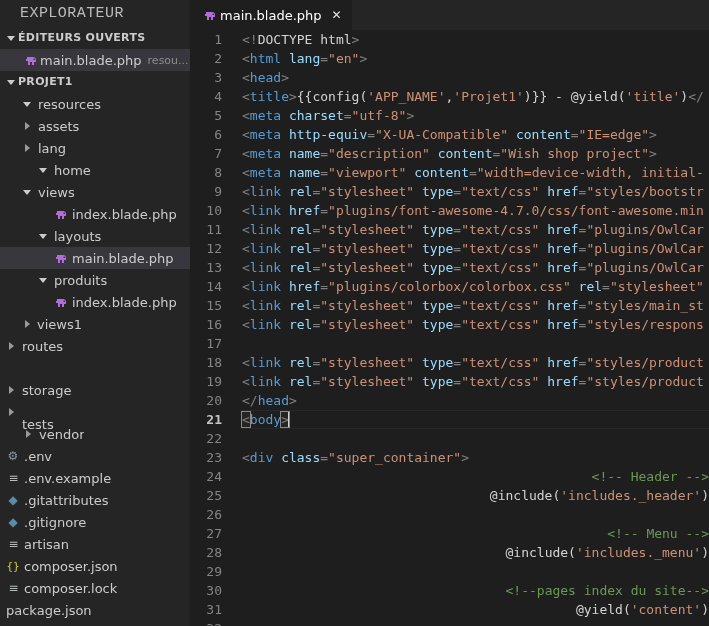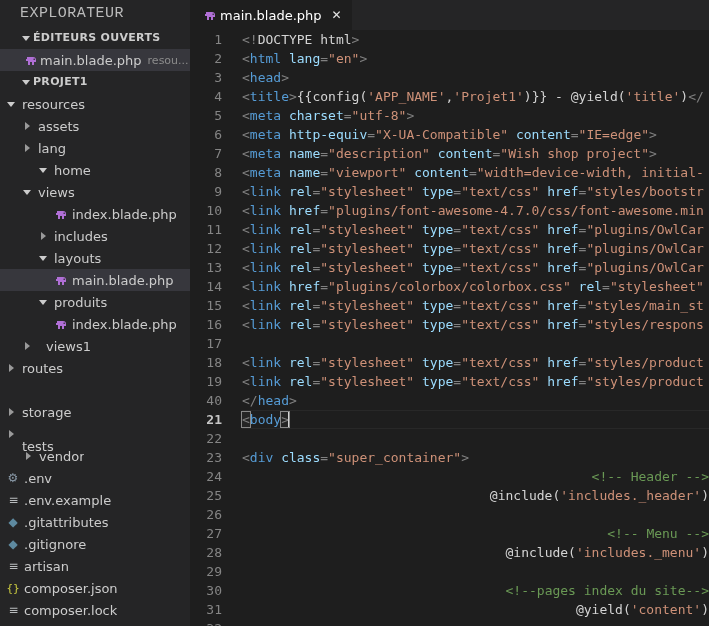--- a/index.html
+++ b/index.html
@@ -30,21 +30,20 @@
     font-family: Liberation Mono, monospace;
   }
   .section-header {
     height: 22px; line-height: 22px;
     font-size: 11px; font-weight: bold;
     letter-spacing: .3px;
     color: #cccccc;
     display: flex; align-items: center;
     padding-left: 4px;
     background: #252526;
-    margin-left: 15px;
   }
   .twisty {
     width: 14px; flex: 0 0 14px;
     display: flex; align-items: center; justify-content: center;
     font-size: 8px; color: #cccccc; line-height: 1;
   }
   .tri-down, .tri-right {
     width: 0; height: 0;
     display: block;
   }
@@ -195,21 +194,21 @@
           </span>
           <span class="label">main.blade.php</span>
           <span class="desc">resou...</span>
         </div>
         <div class="section-header">
           <span class="twisty">
             <span class="tri-down"></span>
           </span>
           <span>PROJET1</span>
         </div>
-        <div class="row" style="padding-left: 4px; text-align: center;">
+        <div class="row" style="padding-left: 20px; text-align: center;">
           <span class="twisty">
             <span class="tri-down"></span>
           </span>
           <span class="label" style="margin-left: 4px;">resources</span>
         </div>
         <div class="row" style="padding-left: 20px;">
           <span class="twisty">
             <span class="tri-right"></span>
           </span>
           <span class="label" style="margin-left: 4px;">assets</span>
@@ -237,61 +236,55 @@
             <svg width="13" height="11" viewBox="0 0 13 11">
               <path fill="#b06fd6" d="M2 2h6a3 3 0 0 1 3 3v2H9v3H7V7H5v3H3V6H2z"></path>
               <circle cx="9.2" cy="4.3" r="0.8" fill="#2b2b2e"></circle>
               <path fill="#b06fd6" d="M1 4h1.5v2H1z"></path>
             </svg>
           </span>
           <span class="label" style="margin-left: 2px;">index.blade.php</span>
         </div>
         <div class="row" style="padding-left: 36px;">
           <span class="twisty">
-            <span class="tri-right"></span>
-          </span>
-          <span class="label" style="margin-left: 4px;">includes</span>
+            <span class="tri-down"></span>
+          </span>
+          <span class="label" style="margin-left: 4px;">layouts</span>
+        </div>
+        <div class="row selected" style="padding-left: 52px;">
+          <span class="ficon laravel-ico">
+            <svg width="13" height="11" viewBox="0 0 13 11">
+              <path fill="#b06fd6" d="M2 2h6a3 3 0 0 1 3 3v2H9v3H7V7H5v3H3V6H2z"></path>
+              <circle cx="9.2" cy="4.3" r="0.8" fill="#2b2b2e"></circle>
+              <path fill="#b06fd6" d="M1 4h1.5v2H1z"></path>
+            </svg>
+          </span>
+          <span class="label" style="margin-left: 2px;">main.blade.php</span>
         </div>
         <div class="row" style="padding-left: 36px;">
           <span class="twisty">
             <span class="tri-down"></span>
           </span>
-          <span class="label" style="margin-left: 4px;">layouts</span>
-        </div>
-        <div class="row selected" style="padding-left: 52px;">
-          <span class="ficon laravel-ico">
-            <svg width="13" height="11" viewBox="0 0 13 11">
-              <path fill="#b06fd6" d="M2 2h6a3 3 0 0 1 3 3v2H9v3H7V7H5v3H3V6H2z"></path>
-              <circle cx="9.2" cy="4.3" r="0.8" fill="#2b2b2e"></circle>
-              <path fill="#b06fd6" d="M1 4h1.5v2H1z"></path>
-            </svg>
-          </span>
-          <span class="label" style="margin-left: 2px;">main.blade.php</span>
-        </div>
-        <div class="row" style="padding-left: 36px;">
-          <span class="twisty">
-            <span class="tri-down"></span>
-          </span>
           <span class="label" style="margin-left: 4px;">produits</span>
         </div>
         <div class="row" style="padding-left: 52px;">
           <span class="ficon laravel-ico">
             <svg width="13" height="11" viewBox="0 0 13 11">
               <path fill="#b06fd6" d="M2 2h6a3 3 0 0 1 3 3v2H9v3H7V7H5v3H3V6H2z"></path>
               <circle cx="9.2" cy="4.3" r="0.8" fill="#2b2b2e"></circle>
               <path fill="#b06fd6" d="M1 4h1.5v2H1z"></path>
             </svg>
           </span>
           <span class="label" style="margin-left: 2px;">index.blade.php</span>
         </div>
         <div class="row" style="padding-left: 20px;">
           <span class="twisty">
             <span class="tri-right"></span>
           </span>
-          <span class="label" style="margin-left: 12px;">views1</span>
+          <span class="label" style="margin-left: 3px;">views1</span>
         </div>
         <div class="row" style="padding-left: 4px;">
           <span class="twisty">
             <span class="tri-right"></span>
           </span>
           <span class="label" style="margin-left: 4px;">routes</span>
         </div>
         <div class="row" style="padding-left: 4px; margin-top: 22px;">
           <span class="twisty">
             <span class="tri-right"></span>
@@ -371,21 +364,21 @@
         <div class="cline"><span class="ln">10</span><span class="ctext"><span class="t-punc">&lt;</span><span class="t-tag">link</span><span class="t-txt"> </span><span class="t-attr">href</span><span class="t-punc">=</span><span class="t-str">"plugins/font-awesome-4.7.0/css/font-awesome.min</span></span></div>
         <div class="cline"><span class="ln">11</span><span class="ctext"><span class="t-punc">&lt;</span><span class="t-tag">link</span><span class="t-txt"> </span><span class="t-attr">rel</span><span class="t-punc">=</span><span class="t-str">"stylesheet"</span><span class="t-txt"> </span><span class="t-attr">type</span><span class="t-punc">=</span><span class="t-str">"text/css"</span><span class="t-txt"> </span><span class="t-attr">href</span><span class="t-punc">=</span><span class="t-str">"plugins/OwlCar</span></span></div>
         <div class="cline"><span class="ln">12</span><span class="ctext"><span class="t-punc">&lt;</span><span class="t-tag">link</span><span class="t-txt"> </span><span class="t-attr">rel</span><span class="t-punc">=</span><span class="t-str">"stylesheet"</span><span class="t-txt"> </span><span class="t-attr">type</span><span class="t-punc">=</span><span class="t-str">"text/css"</span><span class="t-txt"> </span><span class="t-attr">href</span><span class="t-punc">=</span><span class="t-str">"plugins/OwlCar</span></span></div>
         <div class="cline"><span class="ln">13</span><span class="ctext"><span class="t-punc">&lt;</span><span class="t-tag">link</span><span class="t-txt"> </span><span class="t-attr">rel</span><span class="t-punc">=</span><span class="t-str">"stylesheet"</span><span class="t-txt"> </span><span class="t-attr">type</span><span class="t-punc">=</span><span class="t-str">"text/css"</span><span class="t-txt"> </span><span class="t-attr">href</span><span class="t-punc">=</span><span class="t-str">"plugins/OwlCar</span></span></div>
         <div class="cline"><span class="ln">14</span><span class="ctext"><span class="t-punc">&lt;</span><span class="t-tag">link</span><span class="t-txt"> </span><span class="t-attr">href</span><span class="t-punc">=</span><span class="t-str">"plugins/colorbox/colorbox.css"</span><span class="t-txt"> </span><span class="t-attr">rel</span><span class="t-punc">=</span><span class="t-str">"stylesheet"</span></span></div>
         <div class="cline"><span class="ln">15</span><span class="ctext"><span class="t-punc">&lt;</span><span class="t-tag">link</span><span class="t-txt"> </span><span class="t-attr">rel</span><span class="t-punc">=</span><span class="t-str">"stylesheet"</span><span class="t-txt"> </span><span class="t-attr">type</span><span class="t-punc">=</span><span class="t-str">"text/css"</span><span class="t-txt"> </span><span class="t-attr">href</span><span class="t-punc">=</span><span class="t-str">"styles/main_st</span></span></div>
         <div class="cline"><span class="ln">16</span><span class="ctext"><span class="t-punc">&lt;</span><span class="t-tag">link</span><span class="t-txt"> </span><span class="t-attr">rel</span><span class="t-punc">=</span><span class="t-str">"stylesheet"</span><span class="t-txt"> </span><span class="t-attr">type</span><span class="t-punc">=</span><span class="t-str">"text/css"</span><span class="t-txt"> </span><span class="t-attr">href</span><span class="t-punc">=</span><span class="t-str">"styles/respons</span></span></div>
         <div class="cline"><span class="ln">17</span><span class="ctext"></span></div>
         <div class="cline"><span class="ln">18</span><span class="ctext"><span class="t-punc">&lt;</span><span class="t-tag">link</span><span class="t-txt"> </span><span class="t-attr">rel</span><span class="t-punc">=</span><span class="t-str">"stylesheet"</span><span class="t-txt"> </span><span class="t-attr">type</span><span class="t-punc">=</span><span class="t-str">"text/css"</span><span class="t-txt"> </span><span class="t-attr">href</span><span class="t-punc">=</span><span class="t-str">"styles/product</span></span></div>
         <div class="cline"><span class="ln">19</span><span class="ctext"><span class="t-punc">&lt;</span><span class="t-tag">link</span><span class="t-txt"> </span><span class="t-attr">rel</span><span class="t-punc">=</span><span class="t-str">"stylesheet"</span><span class="t-txt"> </span><span class="t-attr">type</span><span class="t-punc">=</span><span class="t-str">"text/css"</span><span class="t-txt"> </span><span class="t-attr">href</span><span class="t-punc">=</span><span class="t-str">"styles/product</span></span></div>
-        <div class="cline"><span class="ln">40</span><span class="ctext"><span class="t-punc">&lt;/</span><span class="t-tag">head</span><span class="t-punc">&gt;</span></span></div>
+        <div class="cline"><span class="ln">20</span><span class="ctext"><span class="t-punc">&lt;/</span><span class="t-tag">head</span><span class="t-punc">&gt;</span></span></div>
         <div class="cline current"><span class="ln">21</span><span class="ctext"><span class="t-punc bmatch">&lt;</span><span class="t-tag">body</span><span class="t-punc bmatch">&gt;</span><span class="caret"></span></span></div>
         <div class="cline"><span class="ln">22</span><span class="ctext"></span></div>
         <div class="cline"><span class="ln">23</span><span class="ctext"><span class="t-punc">&lt;</span><span class="t-tag">div</span><span class="t-txt"> </span><span class="t-attr">class</span><span class="t-punc">=</span><span class="t-str">"super_container"</span><span class="t-punc">&gt;</span></span></div>
         <div class="cline"><span class="ln">24</span><span class="ctext ind"><span class="t-com">    &lt;!-- Header --&gt;</span></span></div>
         <div class="cline"><span class="ln">25</span><span class="ctext ind"><span class="t-txt">    @include(</span><span class="t-str">'includes._header'</span><span class="t-txt">)</span></span></div>
         <div class="cline"><span class="ln">26</span><span class="ctext ind"></span></div>
         <div class="cline"><span class="ln">27</span><span class="ctext ind"><span class="t-com">    &lt;!-- Menu --&gt;</span></span></div>
         <div class="cline"><span class="ln">28</span><span class="ctext ind"><span class="t-txt">    @include(</span><span class="t-str">'includes._menu'</span><span class="t-txt">)</span></span></div>
         <div class="cline"><span class="ln">29</span><span class="ctext ind"></span></div>
         <div class="cline"><span class="ln">30</span><span class="ctext ind"><span class="t-com">    &lt;!--pages index du site--&gt;</span></span></div>

